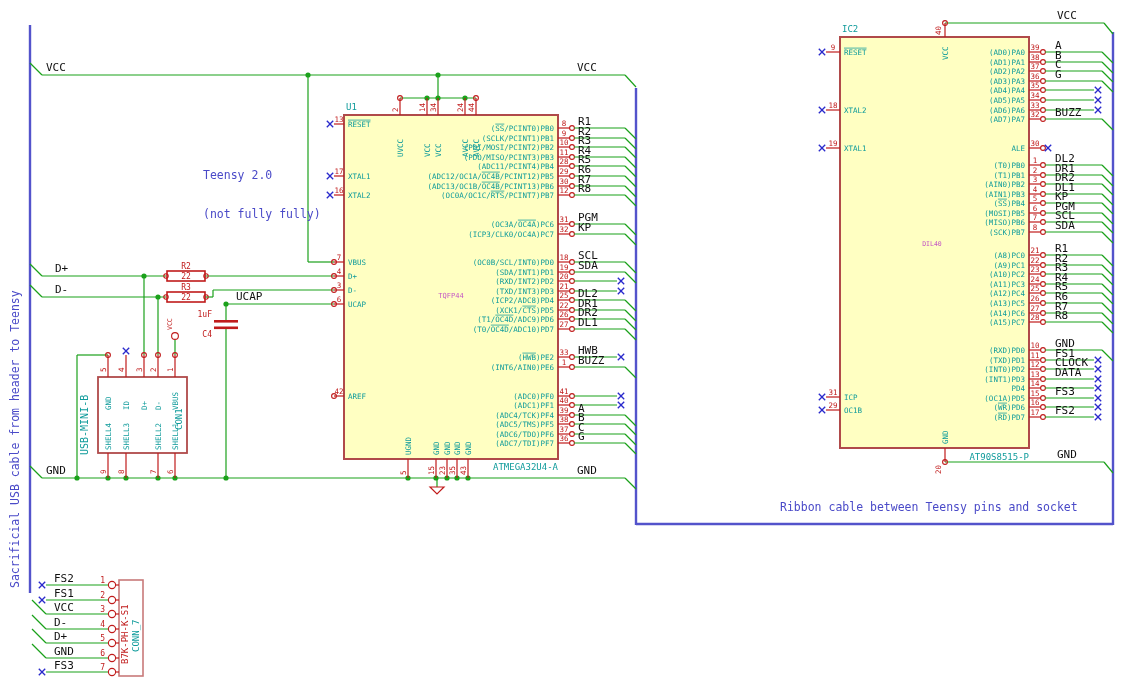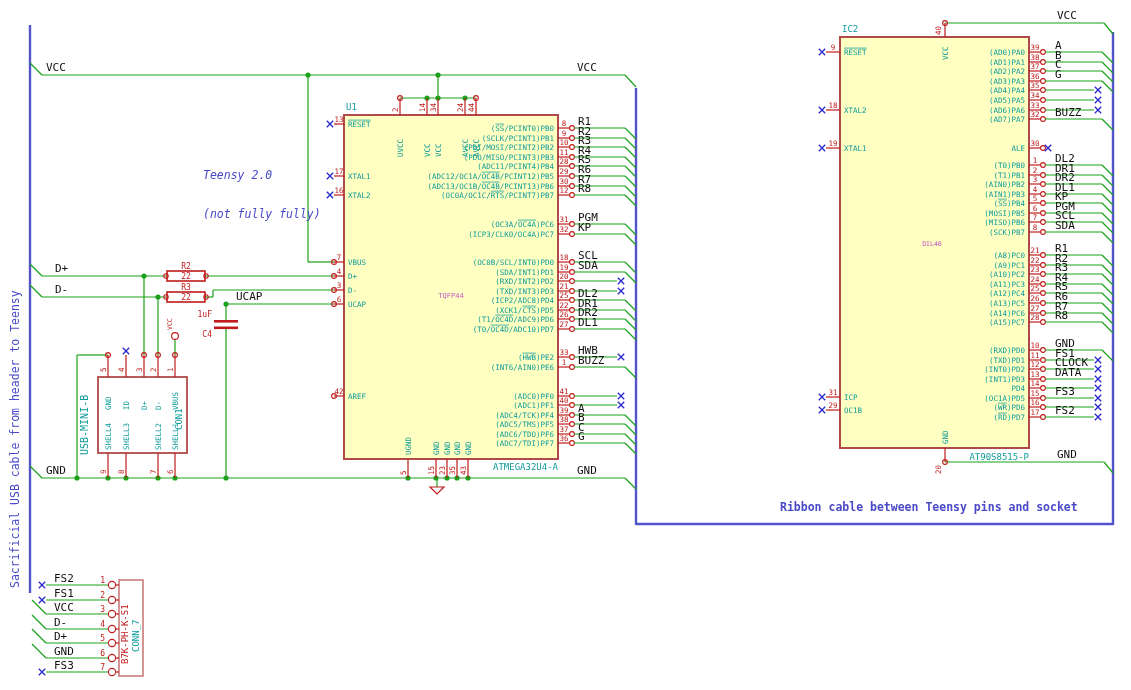--- a/index.html
+++ b/index.html
@@ -701,19 +701,19 @@
       <circle cx="166" cy="297" r="2.2" fill="none" stroke="#C01B1B" stroke-width="1.1"></circle>
       <circle cx="206" cy="297" r="2.2" fill="none" stroke="#C01B1B" stroke-width="1.1"></circle>
       <text x="186" y="290" font-size="8" fill="#C01B1B" text-anchor="middle"><tspan>R3</tspan></text>
       <text x="186" y="300" font-size="8" fill="#C01B1B" text-anchor="middle"><tspan>22</tspan></text>
       <rect x="214" y="320" width="24" height="2.6" fill="#C01B1B"></rect>
       <rect x="214" y="326.5" width="24" height="2.6" fill="#C01B1B"></rect>
       <text x="212" y="317" font-size="8" fill="#C01B1B" text-anchor="end"><tspan>1uF</tspan></text>
       <text x="212" y="337" font-size="8" fill="#C01B1B" text-anchor="end"><tspan>C4</tspan></text>
     </svg>
 
-  <div class="note" style="left:203px;top:143px;font-style:italic;">
+  <div class="note" style="left:203px;top:143px;">
     <div>Teensy 2.0</div>
     <div>(not fully fully)</div>
   </div>
-  <div class="note" style="left:780px;top:501px;font-weight:bold;">Ribbon cable between Teensy pins and socket</div>
+  <div class="note" style="left:780px;top:501px;">Ribbon cable between Teensy pins and socket</div>
   <div class="note note-vert" style="left:9px;top:588px;">Sacrificial USB cable from header to Teensy</div>
 </div>
 
 </body></html>

